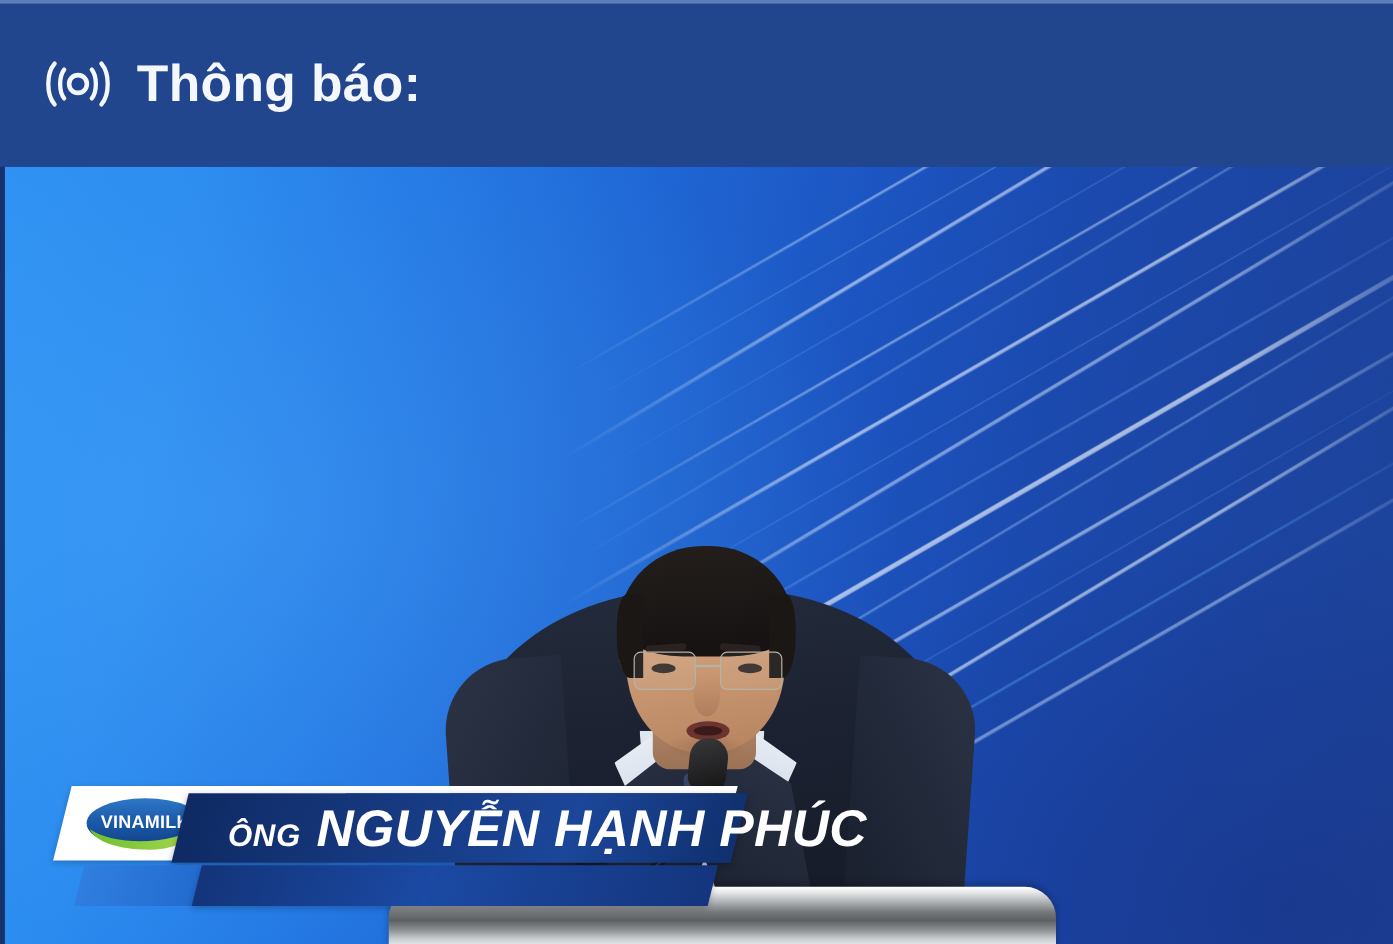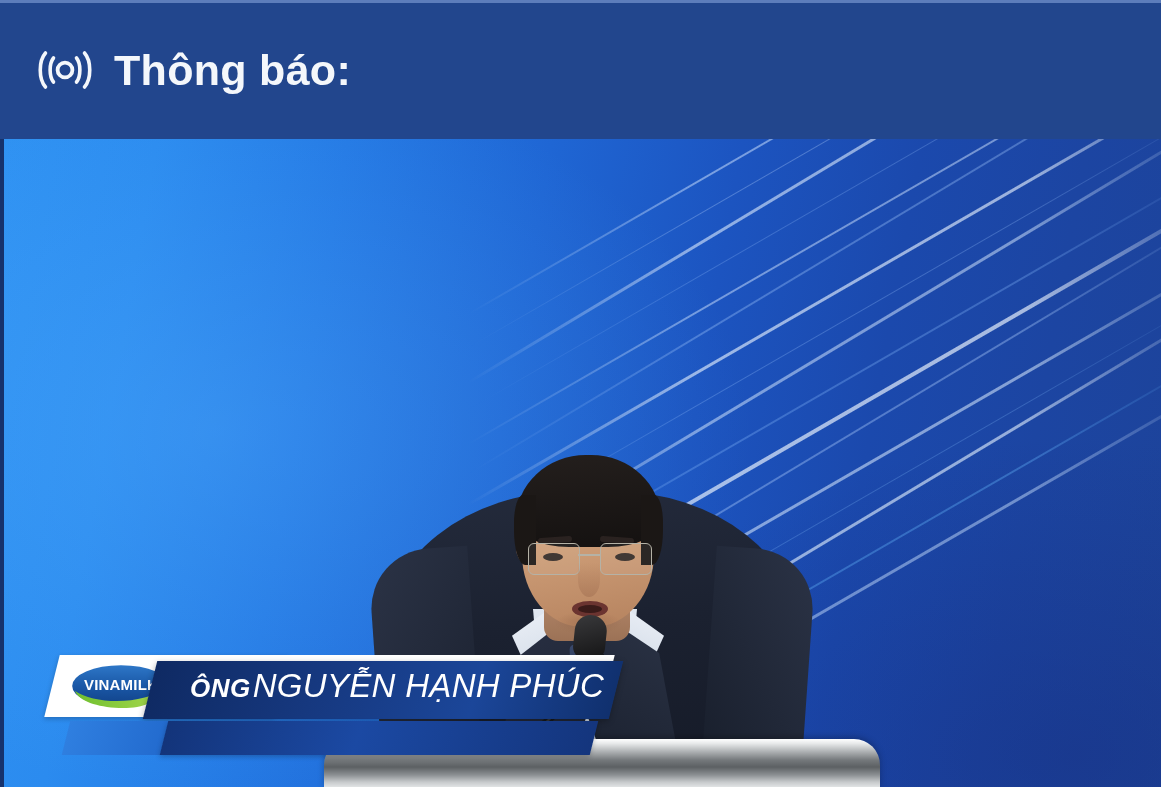--- a/index.html
+++ b/index.html
@@ -429,33 +429,33 @@
     background: #ffffff;
     transform: skewX(-14deg);
   }
   #lt-name-text {
     left: 186px;
     top: 528px;
     width: 430px;
     height: 46px;
     display: flex;
     align-items: baseline;
-    gap: 2px;
+    gap: 13px;
     color: #ffffff;
     white-space: nowrap;
   }
   #lt-name-prefix {
     font-size: 26px;
     font-weight: bold;
     font-style: italic;
     letter-spacing: 0.5px;
   }
   #lt-name-main {
-    font-size: 33px;
-    font-weight: normal;
+    font-size: 43px;
+    font-weight: bold;
     font-style: italic;
     letter-spacing: 0.3px;
   }
 
   #lt-sub-panel {
     left: 160px;
     top: 582px;
     width: 430px;
     height: 34px;
     background: linear-gradient(95deg, #13347a 0%, #1b49a3 45%, #14357d 100%);

